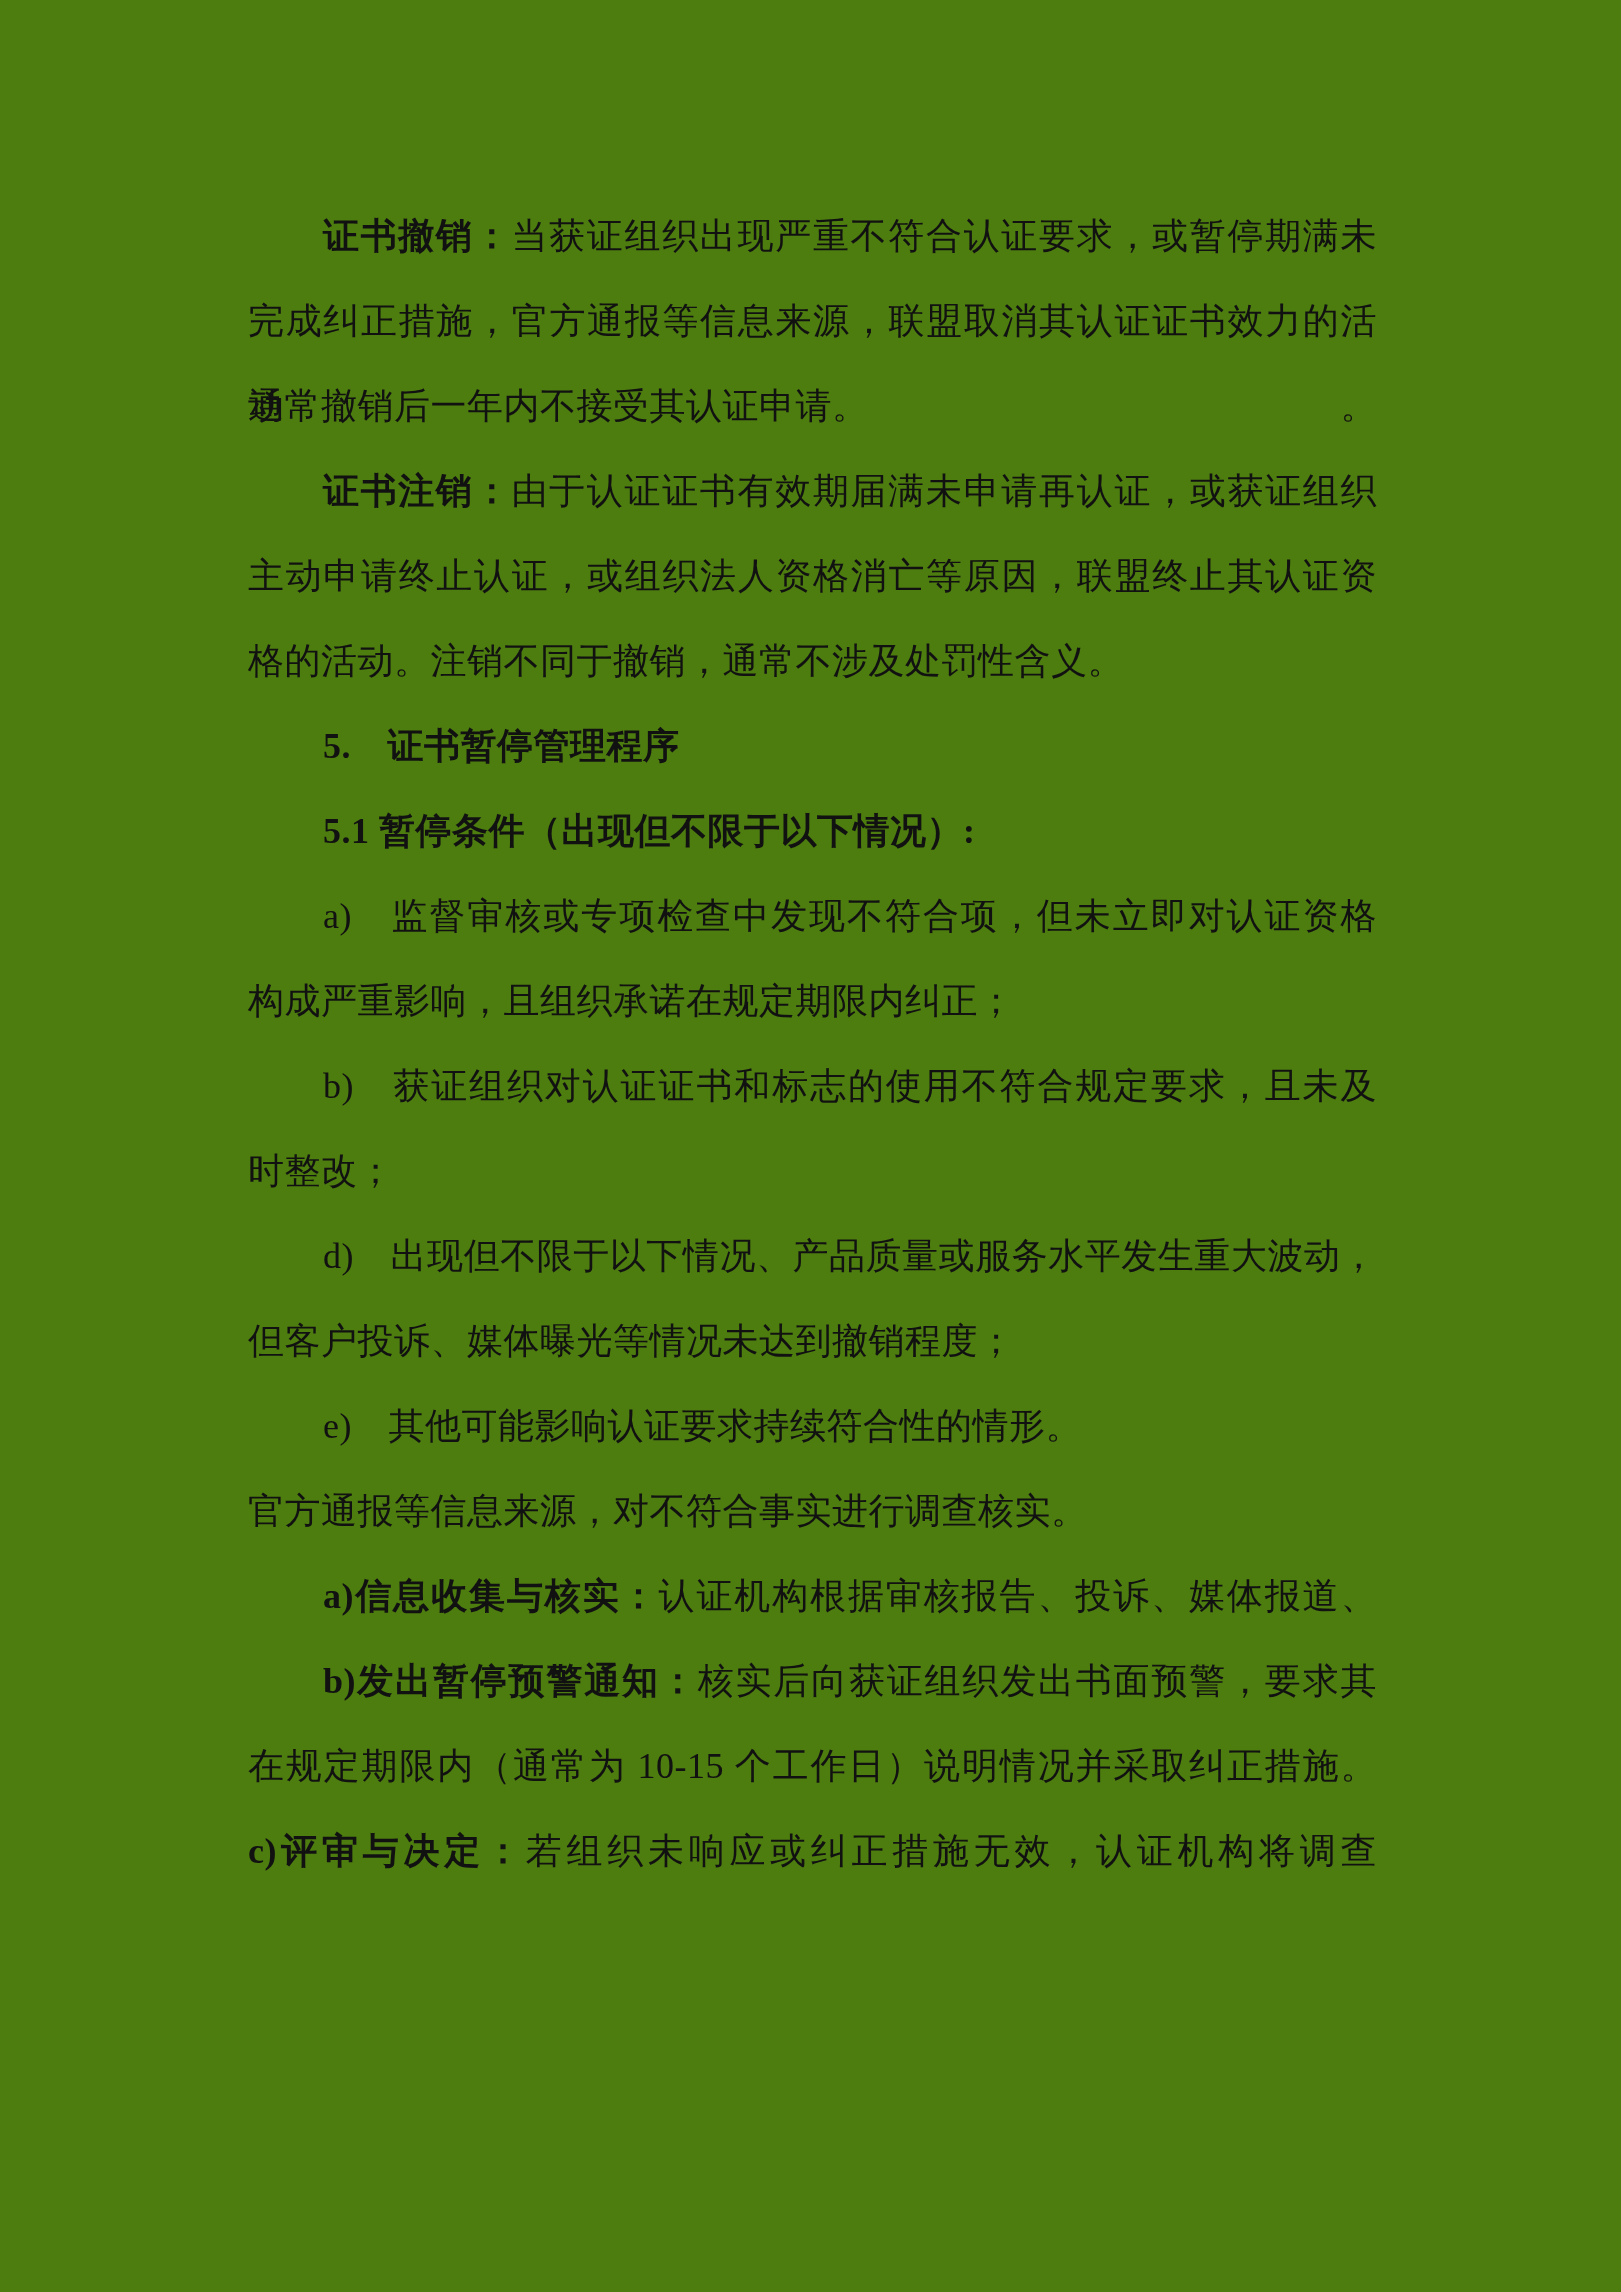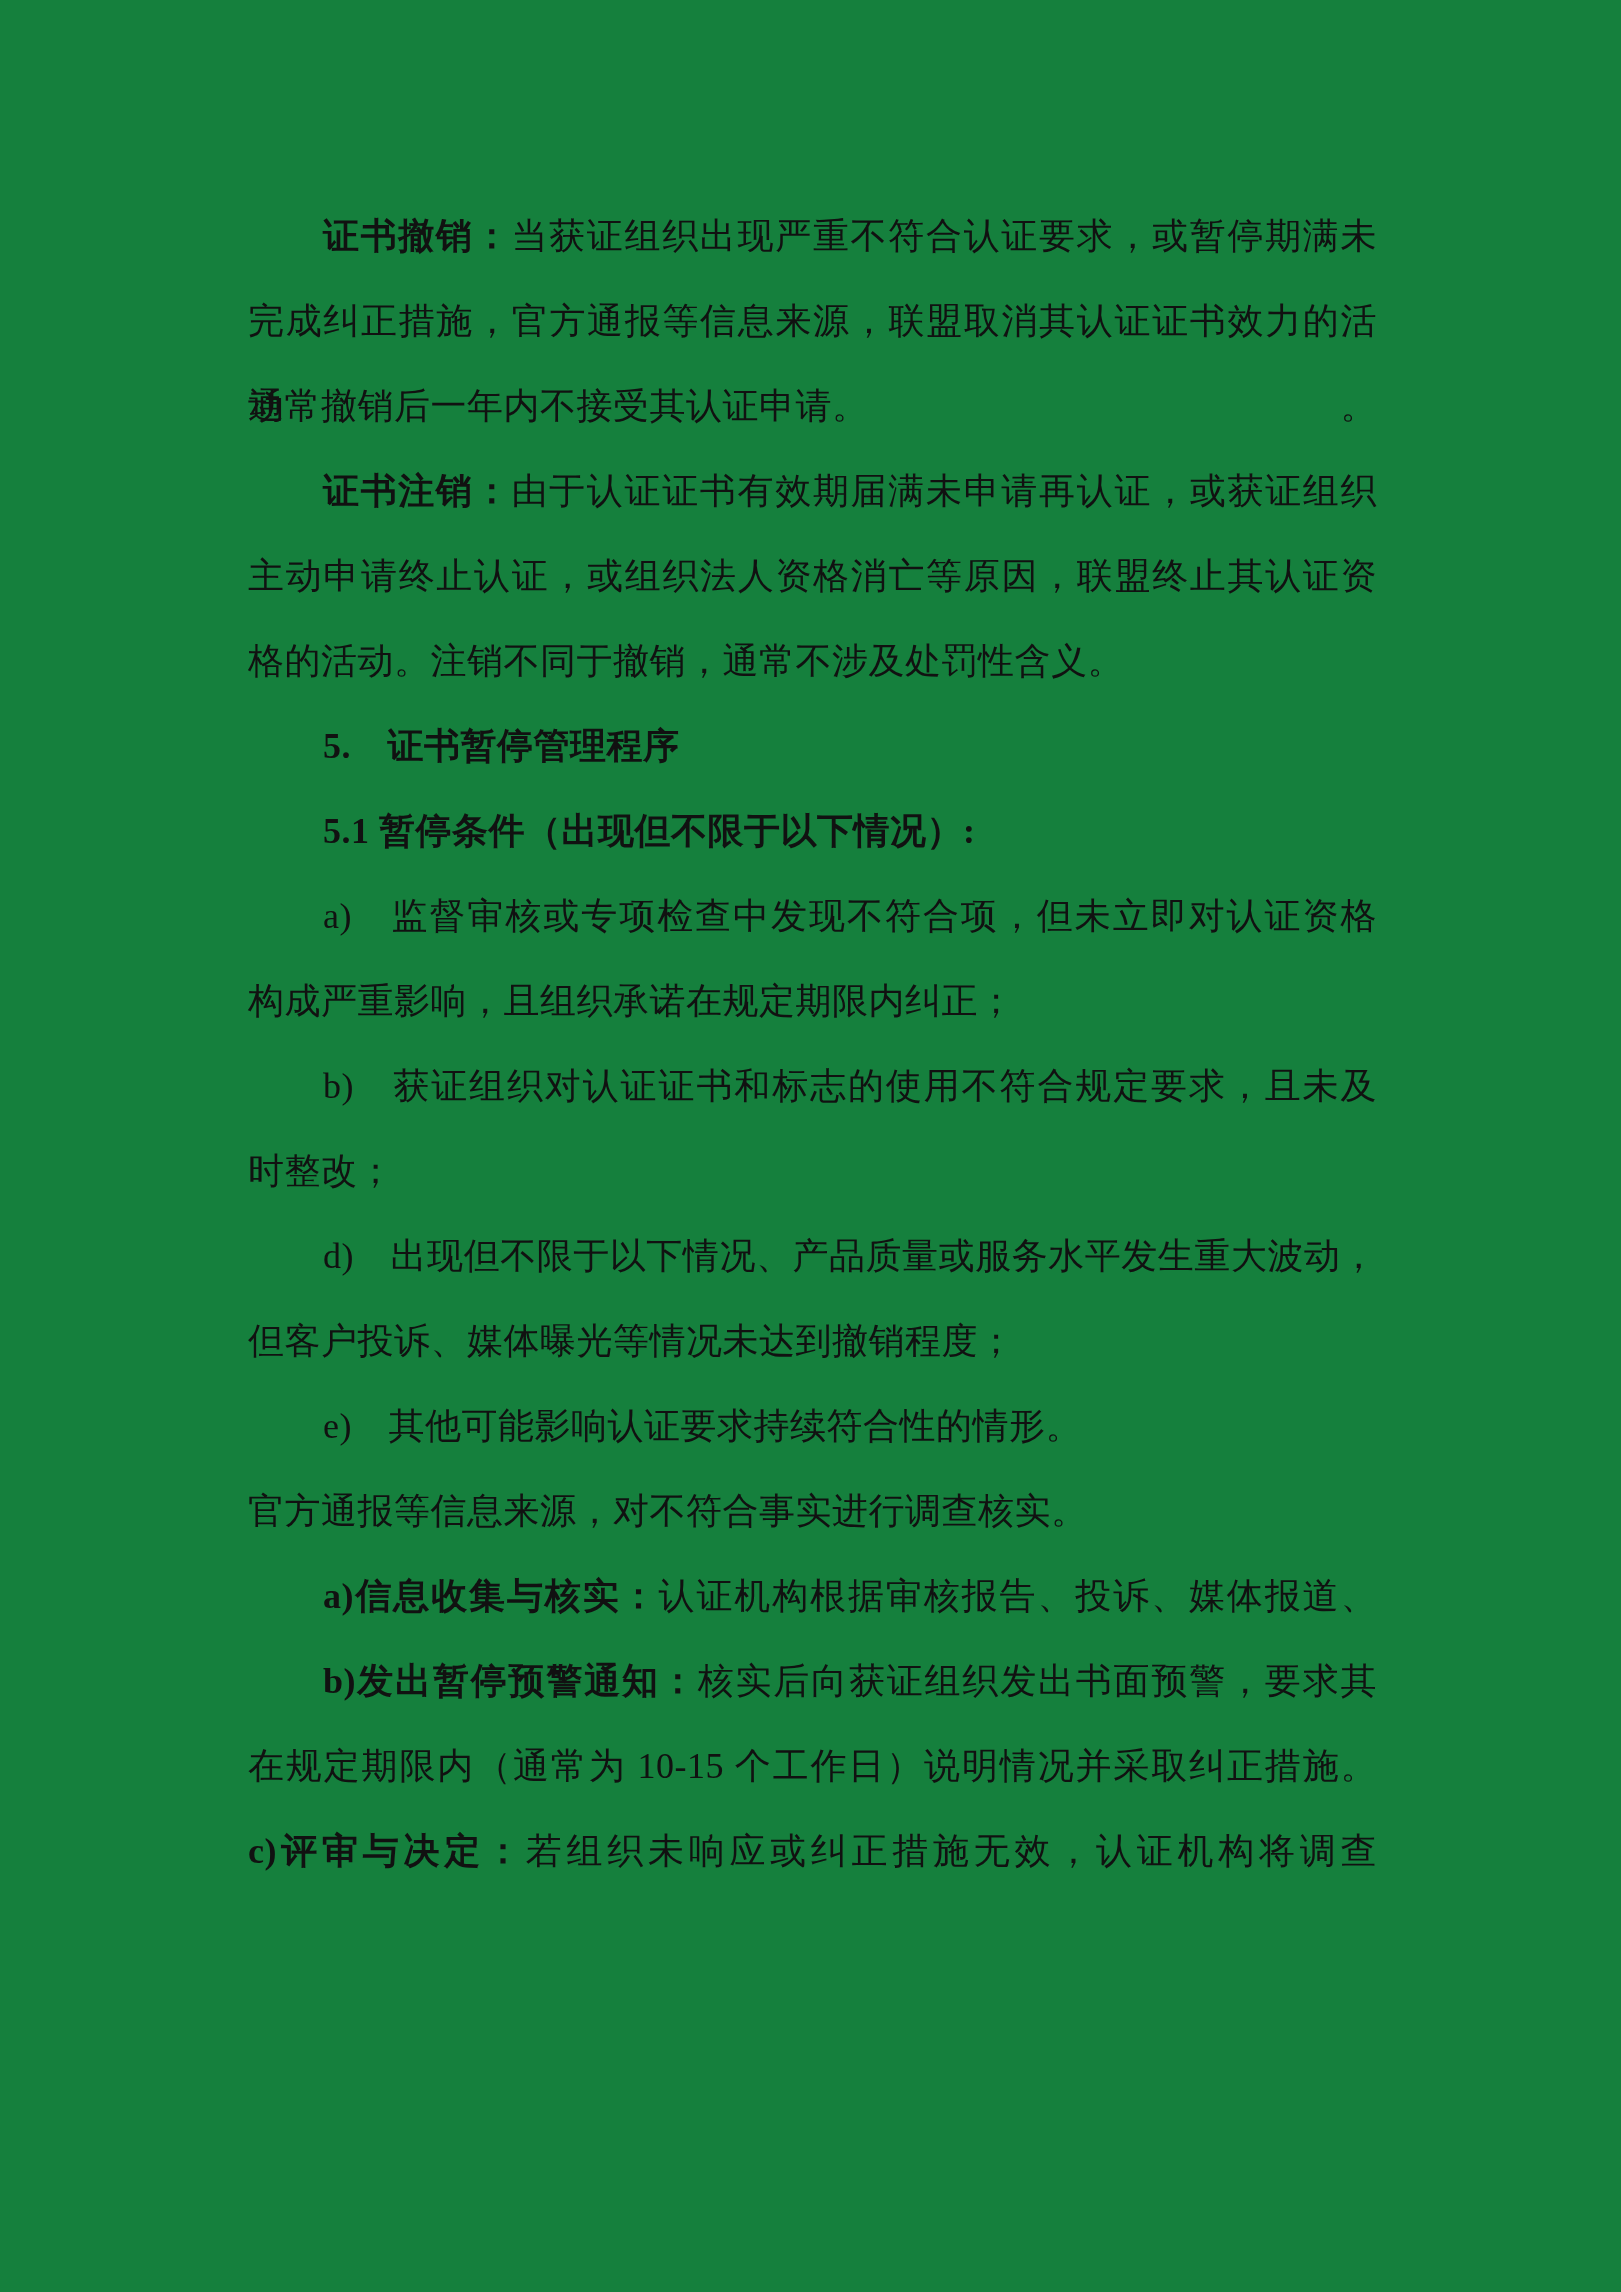--- a/index.html
+++ b/index.html
@@ -4,21 +4,21 @@
 <style>
   html, body {
     margin: 0;
     padding: 0;
     background: #e8e8e8;
   }
   .page {
     position: relative;
     width: 1621px;
     height: 2293px;
-    background: #15803d;
+    background: #4d7c0f;
     margin: 0 auto;
     overflow: hidden;
     font-family: "Liberation Serif", "DejaVu Serif", serif;
     color: #111111;
   }
   .text-block {
     position: absolute;
     left: 248px;
     top: 194px;
     width: 1129px;

